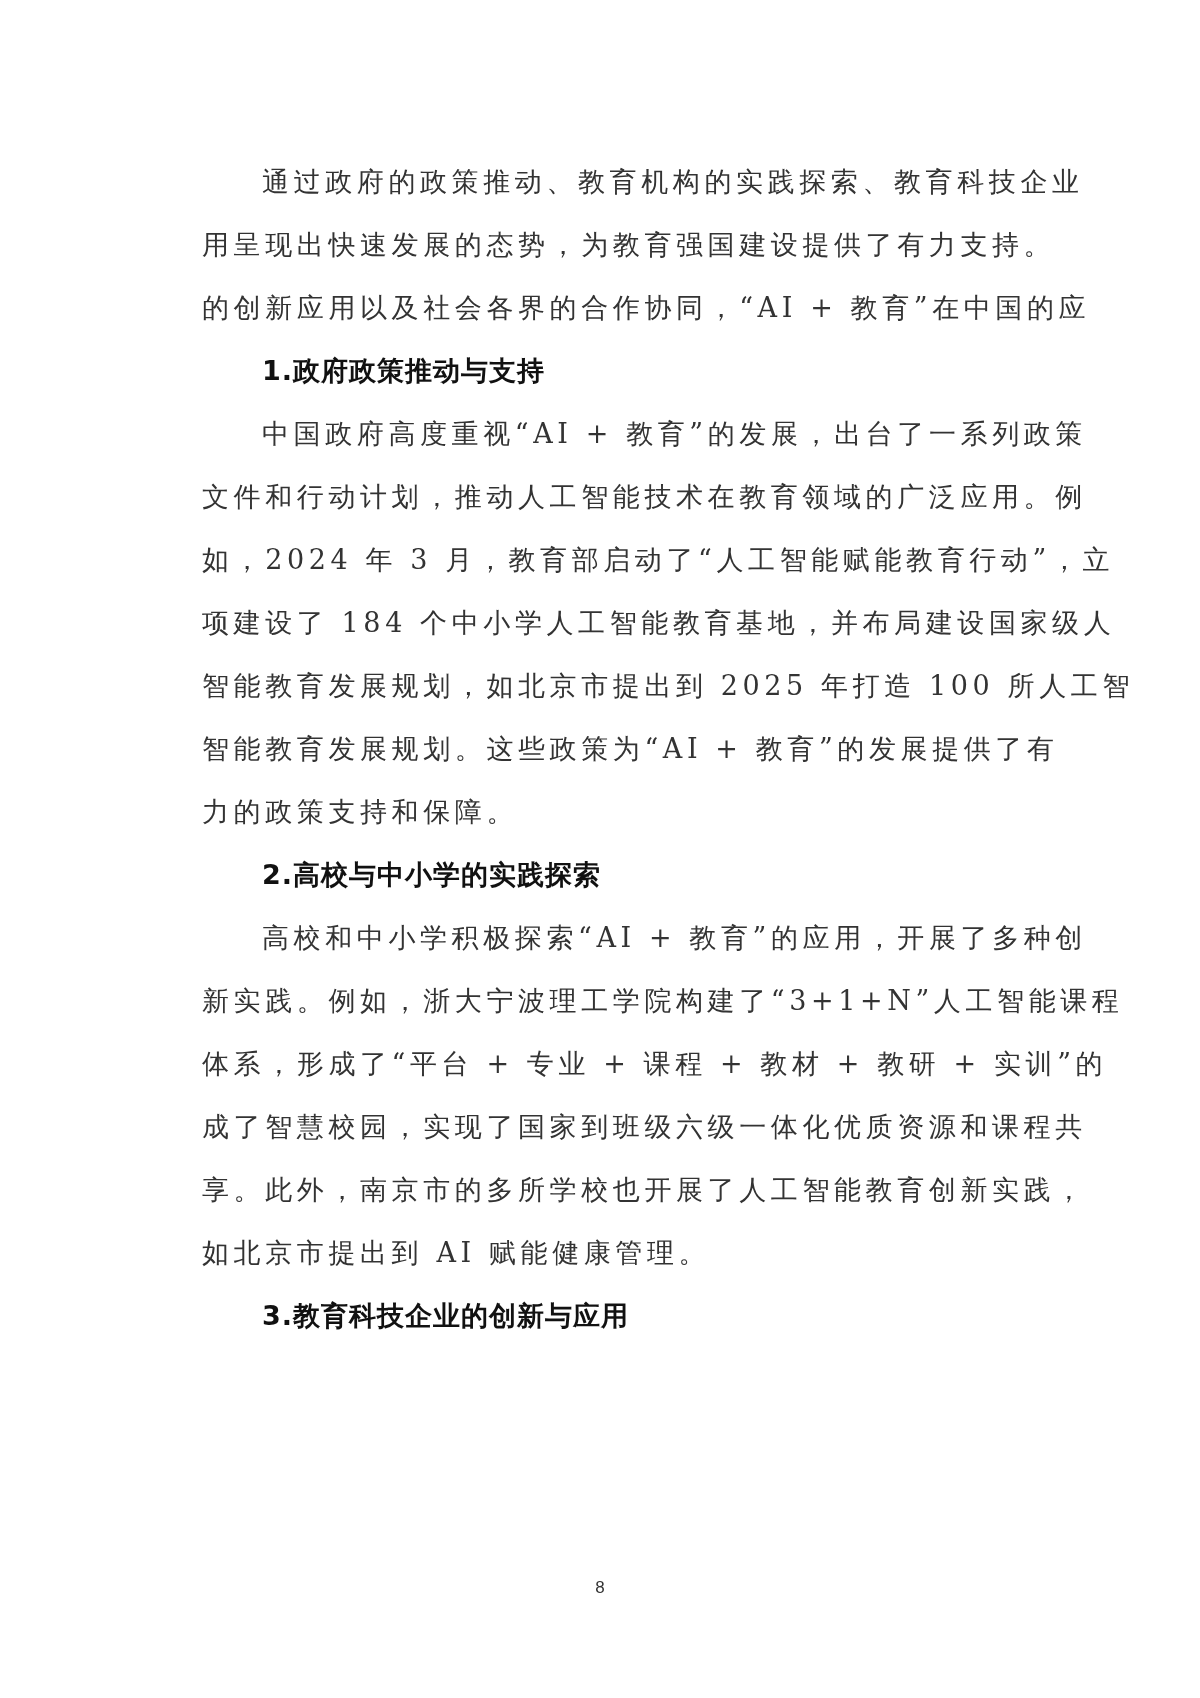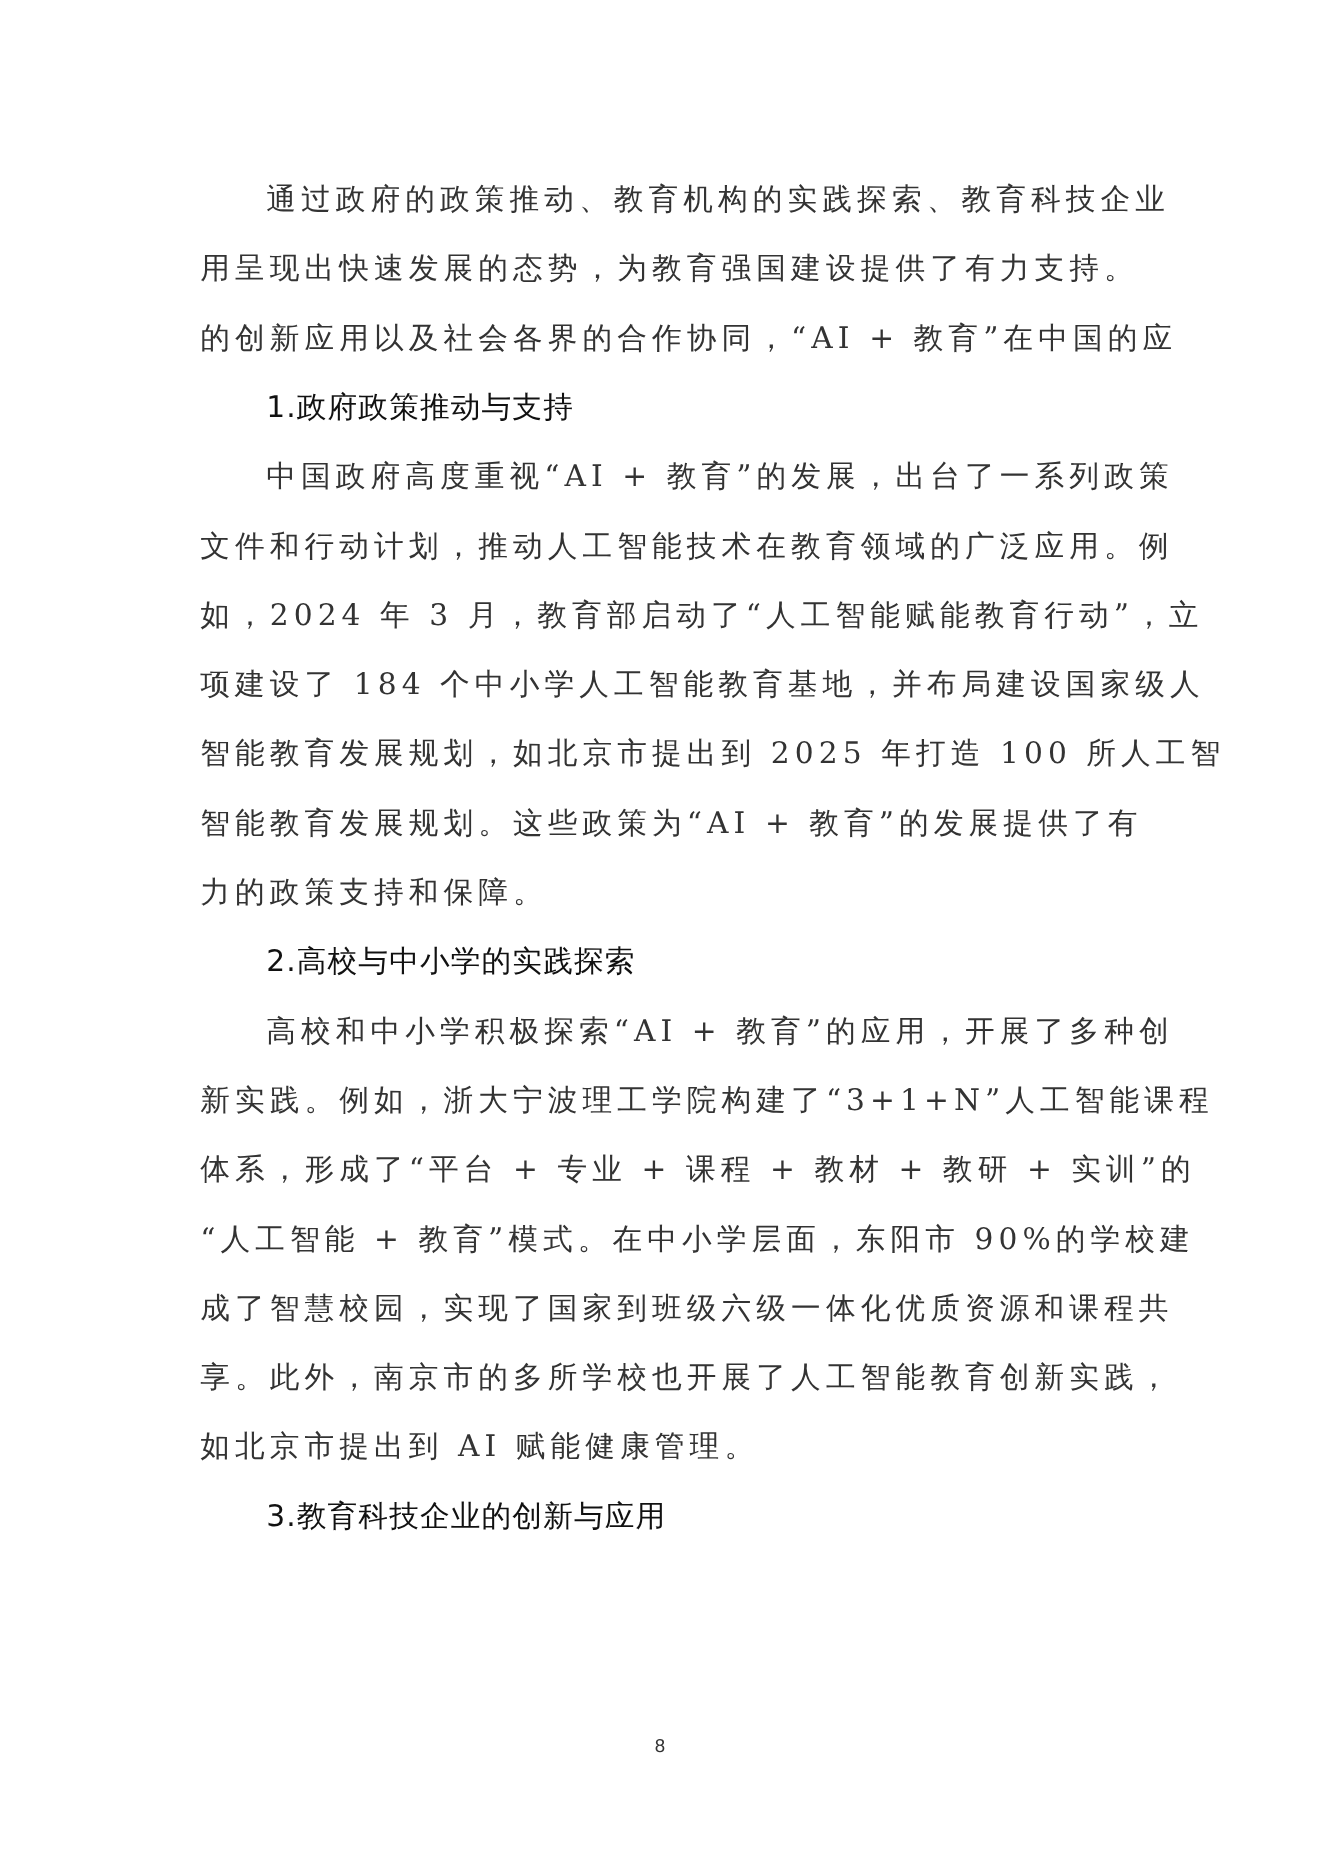--- a/index.html
+++ b/index.html
@@ -29,26 +29,27 @@
       top: 150px;
       width: 840px;
     }
     .line {
       height: 63px;
       line-height: 63px;
       font-size: 27px;
       white-space: nowrap;
       letter-spacing: 4.6px;
       color: #333333;
+      margin-left: 20px;
     }
     .line.indent {
       padding-left: 60px;
     }
     .line.heading {
-      font-weight: normal;
+      font-weight: bold;
       color: #111111;
       letter-spacing: 1px;
       padding-left: 60px;
       font-family: "DejaVu Sans", "Liberation Sans", sans-serif;
     }
     .page-number {
       position: absolute;
       left: 0;
       width: 1200px;
       top: 1578px;
@@ -76,21 +77,20 @@
     <div class="line">项建设了 184 个中小学人工智能教育基地，并布局建设国家级人</div>
     <div class="line">智能教育发展规划，如北京市提出到 2025 年打造 100 所人工智</div>
     <div class="line">智能教育发展规划。这些政策为“AI + 教育”的发展提供了有</div>
     <div class="line">力的政策支持和保障。</div>
 
     <div class="line heading">2.高校与中小学的实践探索</div>
 
     <div class="line indent">高校和中小学积极探索“AI + 教育”的应用，开展了多种创</div>
     <div class="line">新实践。例如，浙大宁波理工学院构建了“3+1+N”人工智能课程</div>
     <div class="line">体系，形成了“平台 + 专业 + 课程 + 教材 + 教研 + 实训”的</div>
-    <div class="line">“人工智能 + 教育”模式。在中小学层面，东阳市 90%的学校建</div>
     <div class="line">成了智慧校园，实现了国家到班级六级一体化优质资源和课程共</div>
     <div class="line">享。此外，南京市的多所学校也开展了人工智能教育创新实践，</div>
     <div class="line">如北京市提出到 AI 赋能健康管理。</div>
 
     <div class="line heading">3.教育科技企业的创新与应用</div>
   </div>
 
   <div class="page-number">8</div>
 </div>
 

